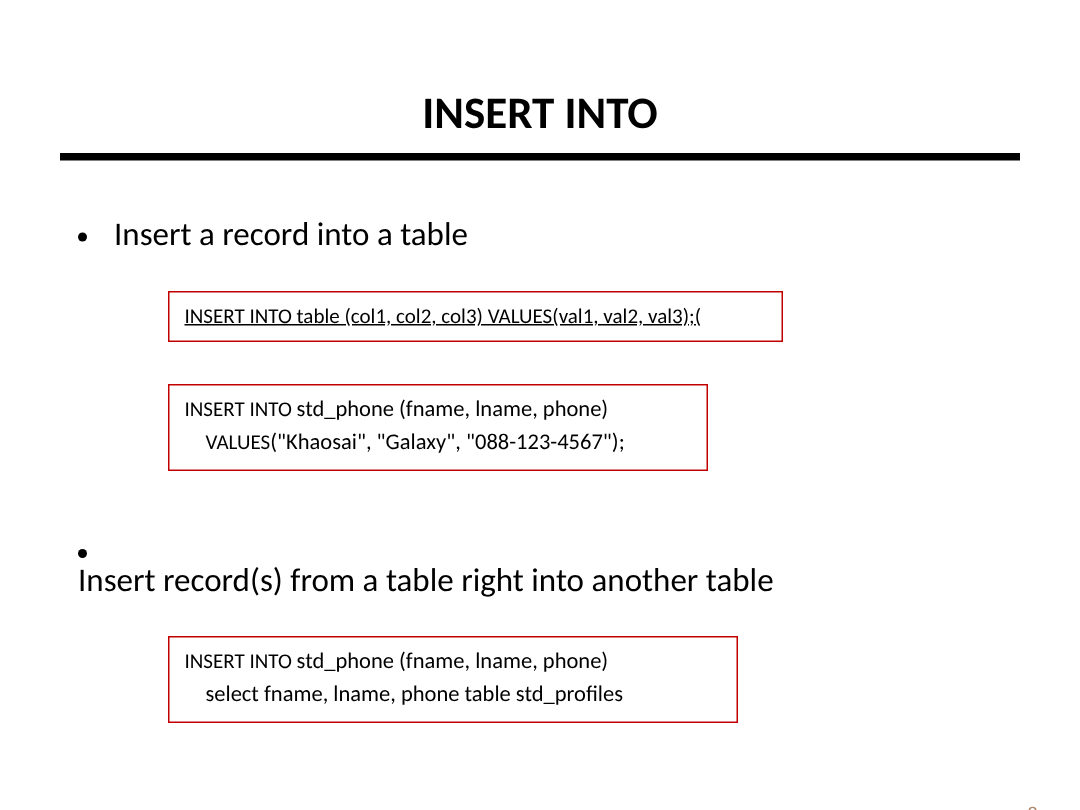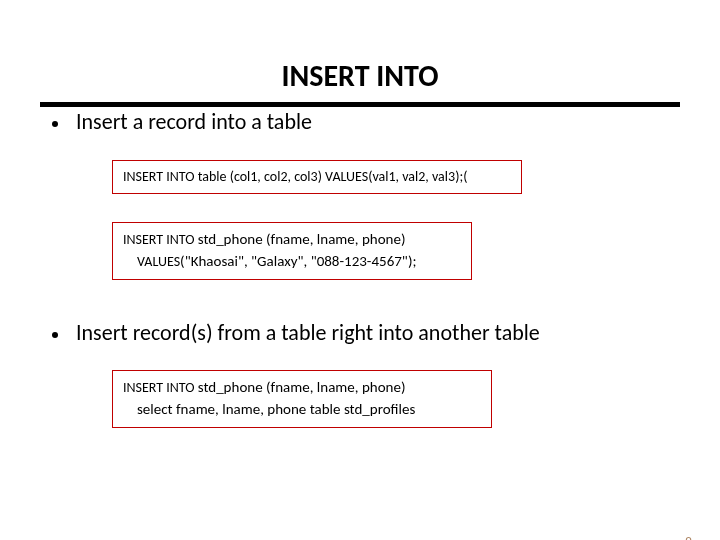--- a/index.html
+++ b/index.html
@@ -1,30 +1,30 @@
 <!DOCTYPE html>
 <html><head>
 <meta charset="utf-8">
 <style>
   * { box-sizing: border-box; margin: 0; padding: 0; }
   html, body { width: 720px; height: 540px; background: #fff; font-family: Calibri, Arial, sans-serif; color: #000; }
   .slide { width: 720px; height: 540px; position: relative; padding: 20px 40px 0 40px; margin-top: 33px; }
   .title-wrap { text-align: center; }
   .title { font-size: 30px; font-weight: 700; display: inline-block; padding: 4px 0 6px 0; }
   .title-rule { border: none; border-top: 5px solid #000; margin-top: 2px; }
-  .content { padding-left: 12px; }
+  .content { padding-top: 34px; padding-left: 12px; }
   .bullet { display: flex; align-items: flex-start; margin-bottom: 12px; }
   .dot { width: 6px; height: 6px; background: #000; border-radius: 50%; margin-top: 14px; margin-right: 18px; flex: 0 0 auto; }
   .btext { font-size: 22px; line-height: 1.4; }
   .codebox { border: 1px solid #c00000; padding: 6px 10px; margin: 10px 0 18px 60px; font-size: 15px; line-height: 1.45; display: inline-block; background: #fff; }
   .codebox .kw { font-size: 14px; }
-  .codebox.box-a { min-width: 410px; }
+  .codebox.box-a { min-width: 410px; text-decoration: underline; }
   .codebox.box-b { min-width: 360px; }
   .codebox.box-c { min-width: 380px; }
-  .bullet2 { margin-top: 20px; }
+  .bullet2 { margin-top: 20px; flex-direction: column; }
   .pagenum { position: absolute; right: 28px; bottom: 22px; font-size: 14px; color: #b08a6a; }
   .line { display: block; }
   .indent1 { padding-left: 14px; }
 </style>
 </head>
 <body>
 
 <div class="slide">
 
   <div class="title-wrap">

